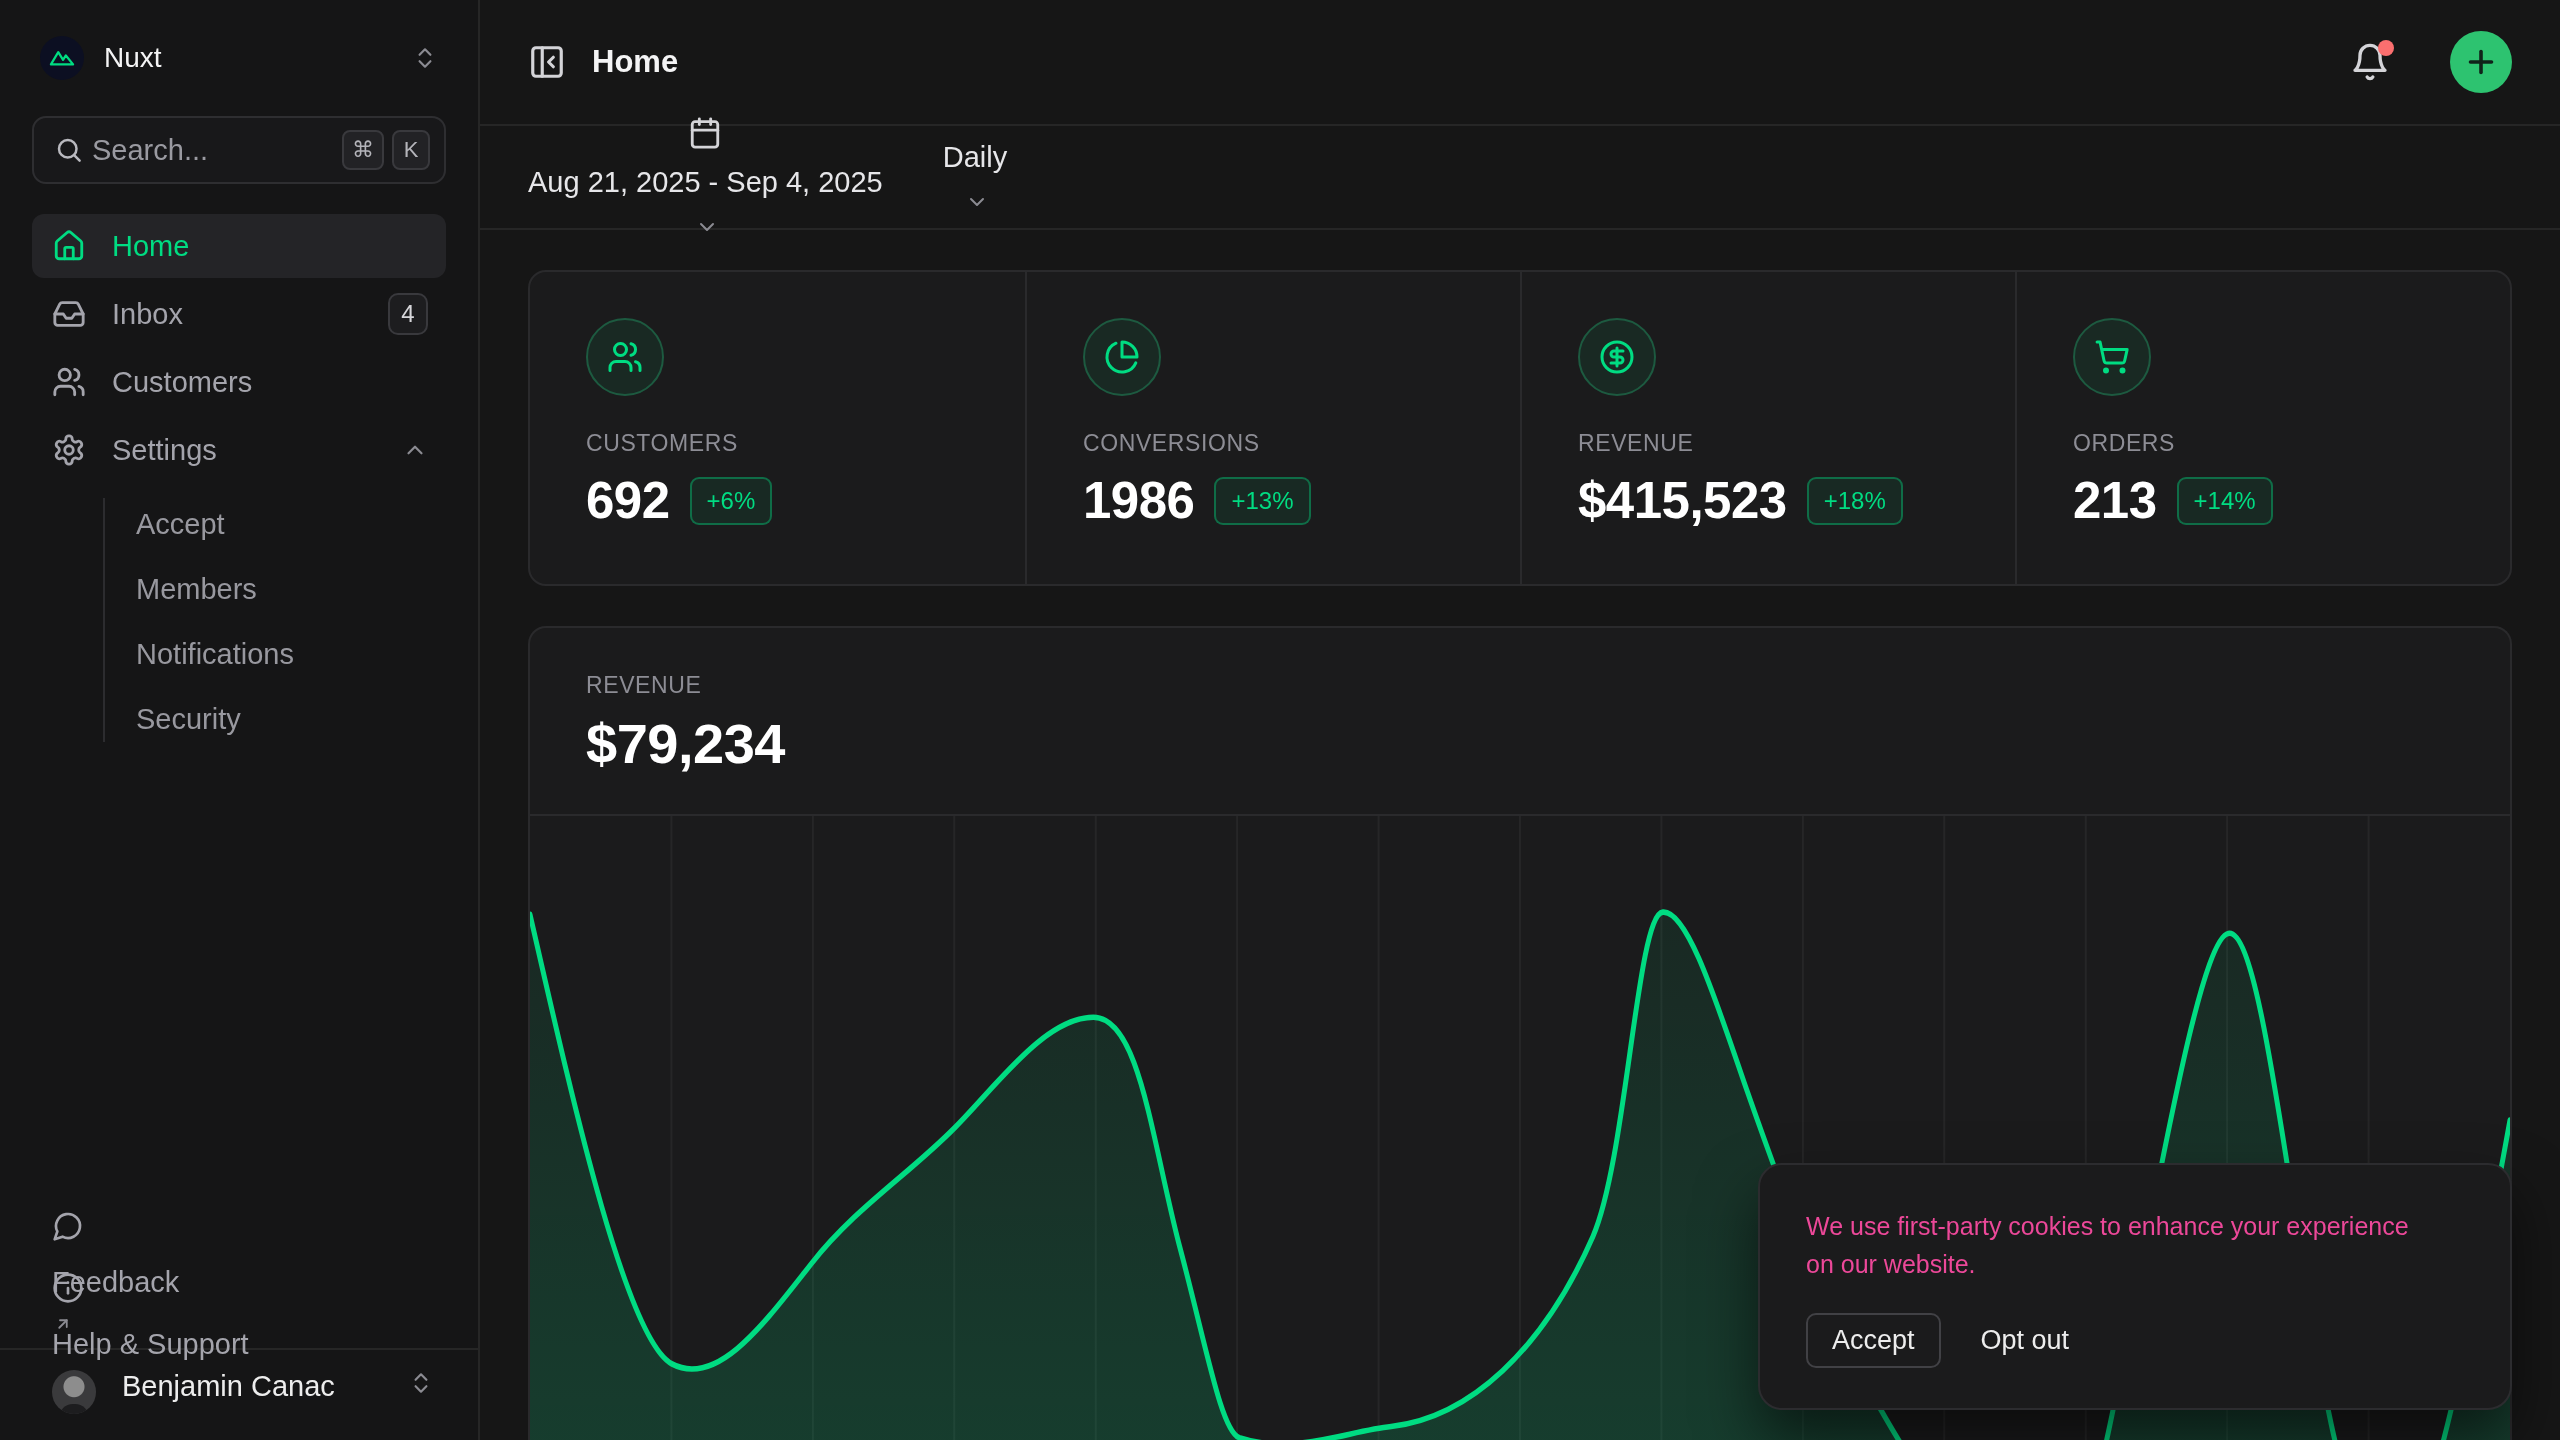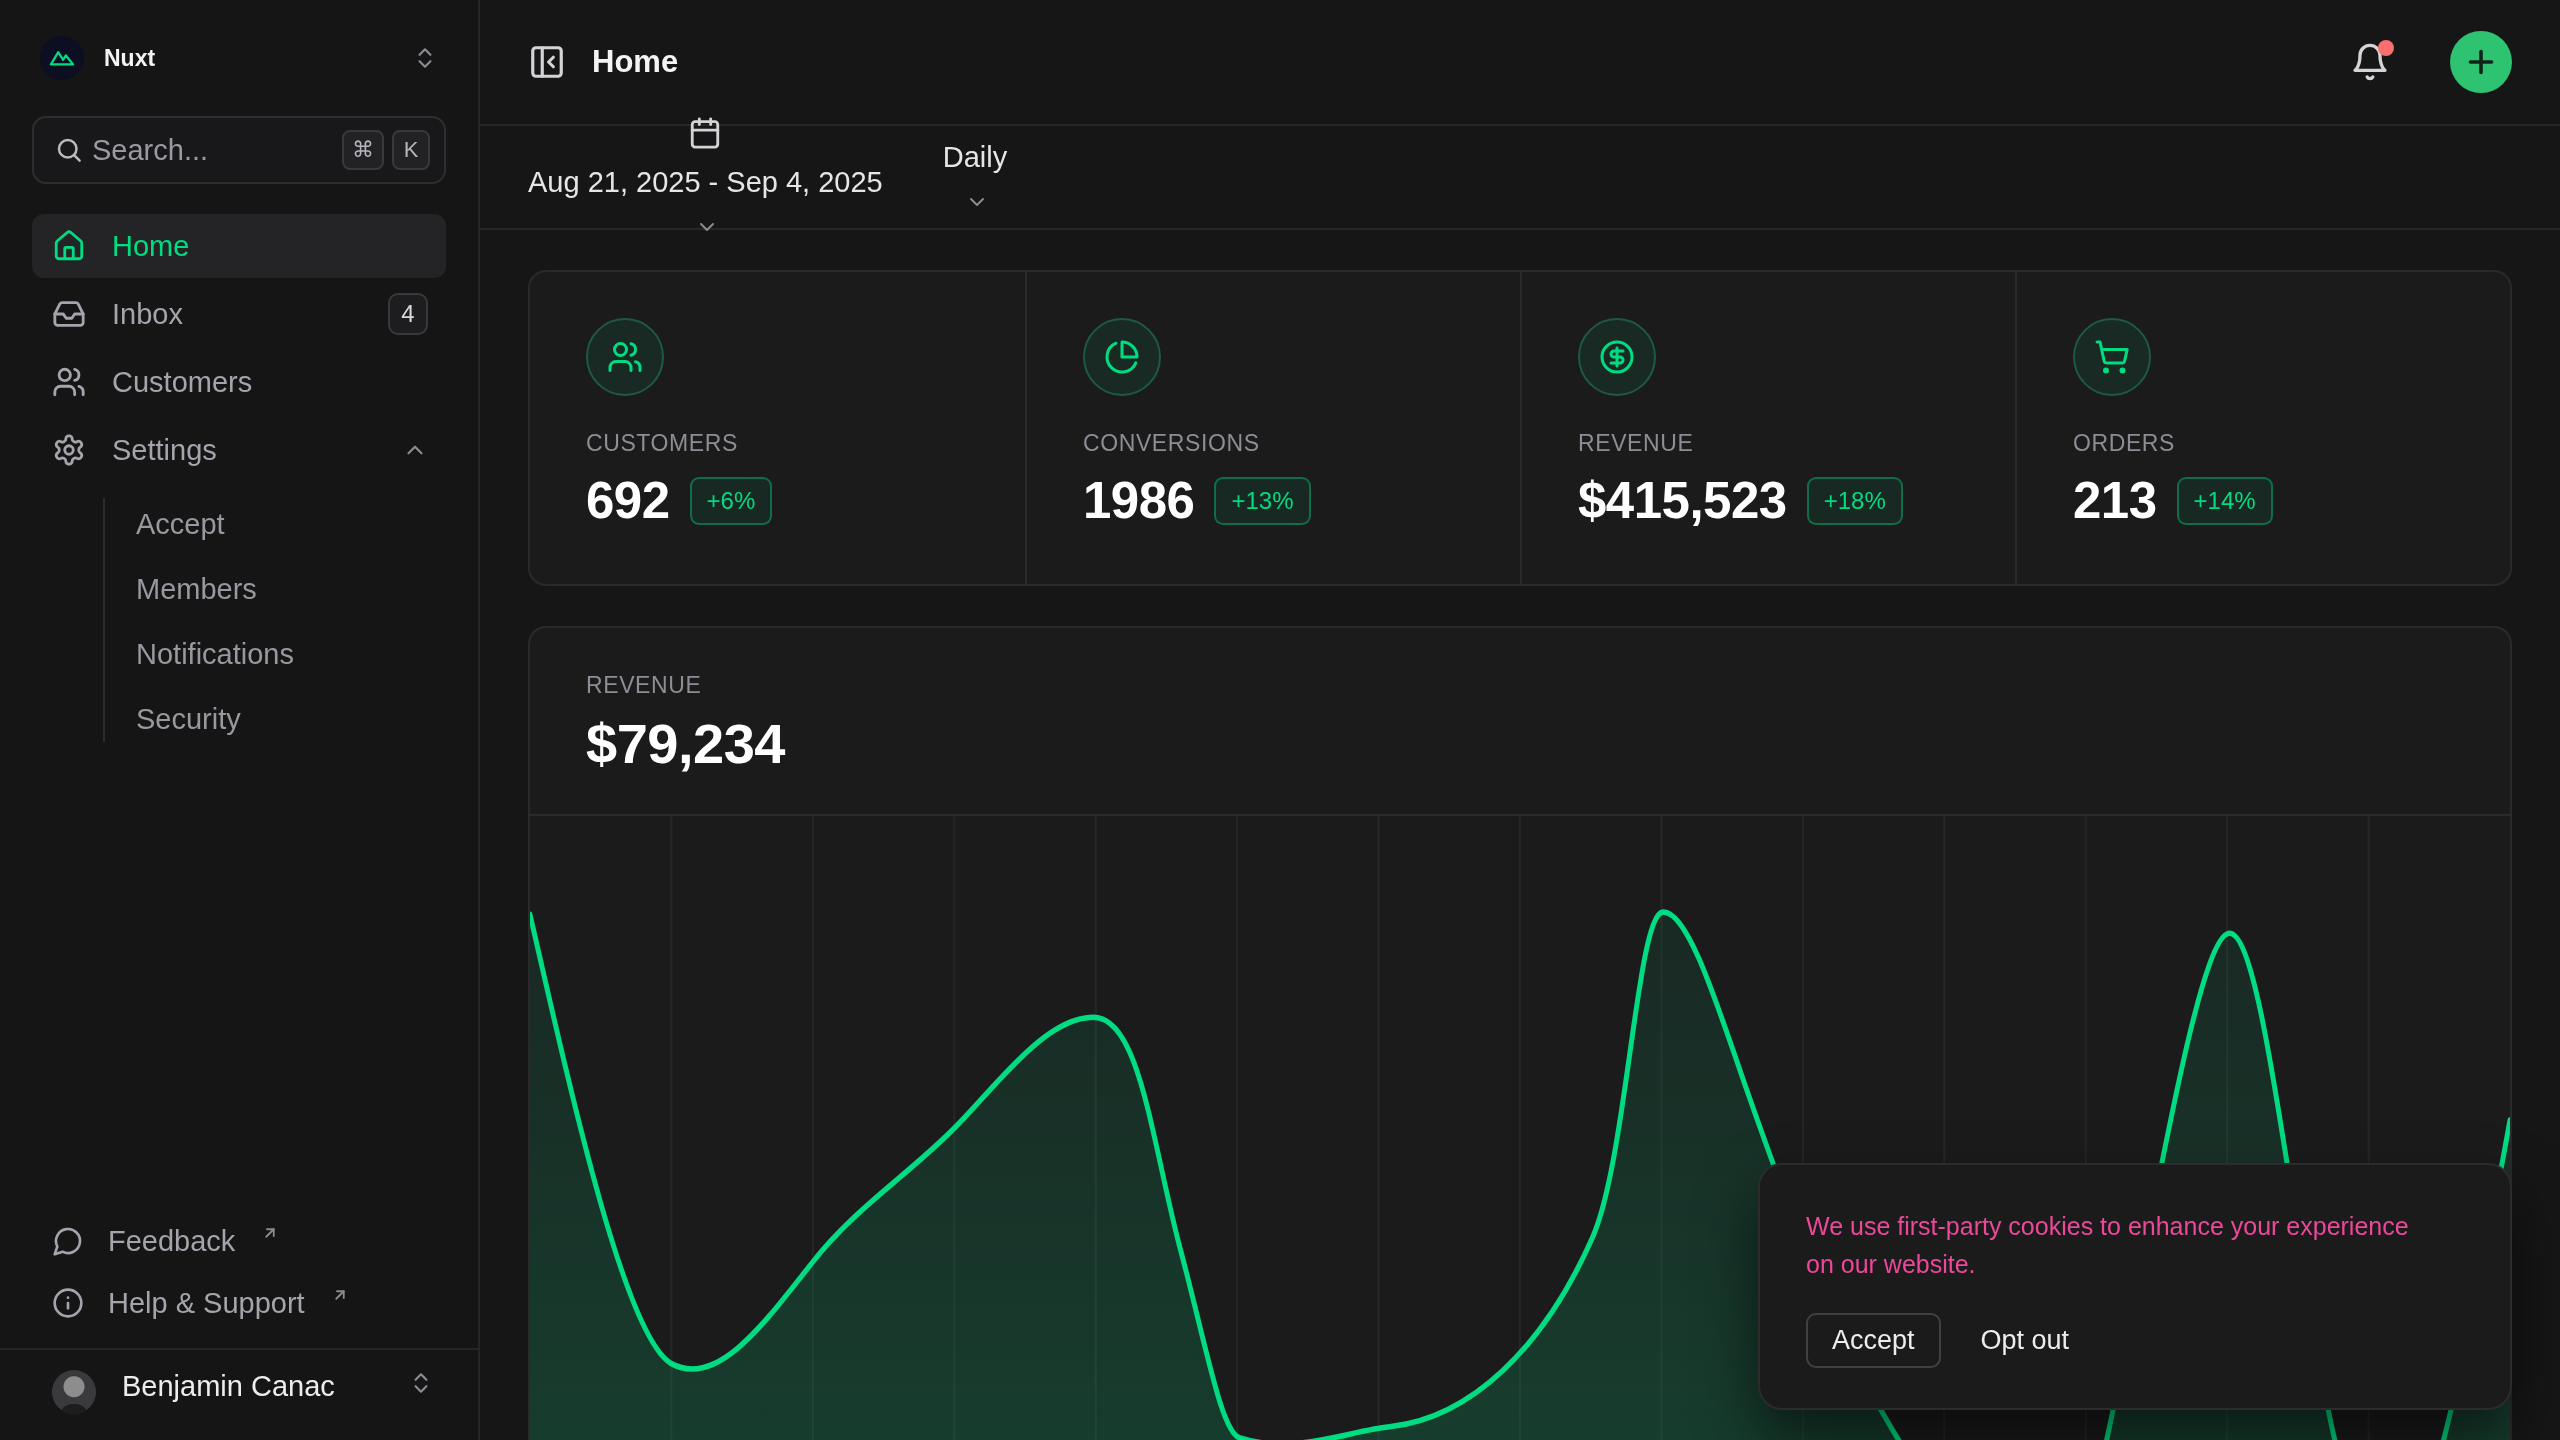--- a/index.html
+++ b/index.html
@@ -16,21 +16,21 @@
     width:480px; min-width:480px; height:100%;
     background:#151516; border-right:2px solid #262626;
     display:flex; flex-direction:column;
     padding:36px 32px 0 32px; position:relative;
   }
   .team-row { display:flex; align-items:center; gap:20px; padding:0 8px; cursor:pointer; }
   .team-logo {
     width:44px; height:44px; border-radius:50%; background:#0c0f22;
     display:flex; align-items:center; justify-content:center;
   }
-  .team-name { font-size:23px; font-weight:700; color:#f4f4f5; flex:1; }
+  .team-name { font-size:28px; font-weight:400; color:#f4f4f5; flex:1; }
   .updown { color:#8b8b92; }
 
   .searchbox {
     margin-top:36px; height:68px; border:2px solid #2e2e31; border-radius:14px;
     display:flex; align-items:center; padding:0 14px 0 20px; gap:8px; cursor:text;
     background:#18181a;
   }
   .searchbox .ph { color:#9a9aa1; font-size:29px; flex:1; }
   .kbd {
     min-width:38px; height:40px; padding:0 8px; border:2px solid #39393d; border-radius:8px;
@@ -53,21 +53,21 @@
     font-size:24px; color:#d6d6da; background:#1d1d1f;
   }
   .subnav { position:relative; padding-left:104px; margin-top:6px; }
   .subnav:before {
     content:""; position:absolute; left:71px; top:6px; bottom:10px;
     width:2px; background:#2c2c2f;
   }
   .subnav-item { height:65px; display:flex; align-items:center; font-size:29px; color:#98989f; cursor:pointer; }
 
   .sidebar-footer { margin-top:auto; padding-bottom:0; }
-  .foot-link { height:62px; display:flex; align-items:center; gap:24px; padding:0 20px; color:#a4a4ac; cursor:pointer; }
+  .foot-link { height:62px; display:flex; align-items:flex-start; gap:24px; padding:0 20px; color:#a4a4ac; cursor:pointer;flex-direction:column; }
   .foot-link .lbl { font-size:29px; }
   .ext { color:#8b8b92; margin-left:2px; transform:translateY(-8px); }
   .user-row {
     border-top:2px solid #262626; margin:14px -32px 0 -32px;
     padding:20px 44px 26px 52px; display:flex; align-items:flex-start; gap:26px; cursor:pointer;
   }
   .avatar {
     width:44px; height:44px; border-radius:50%;
     background:radial-gradient(circle at 50% 38%, #8d8d8d 0 10px, #3a3a3c 11px);
     overflow:hidden; position:relative; flex:none;

